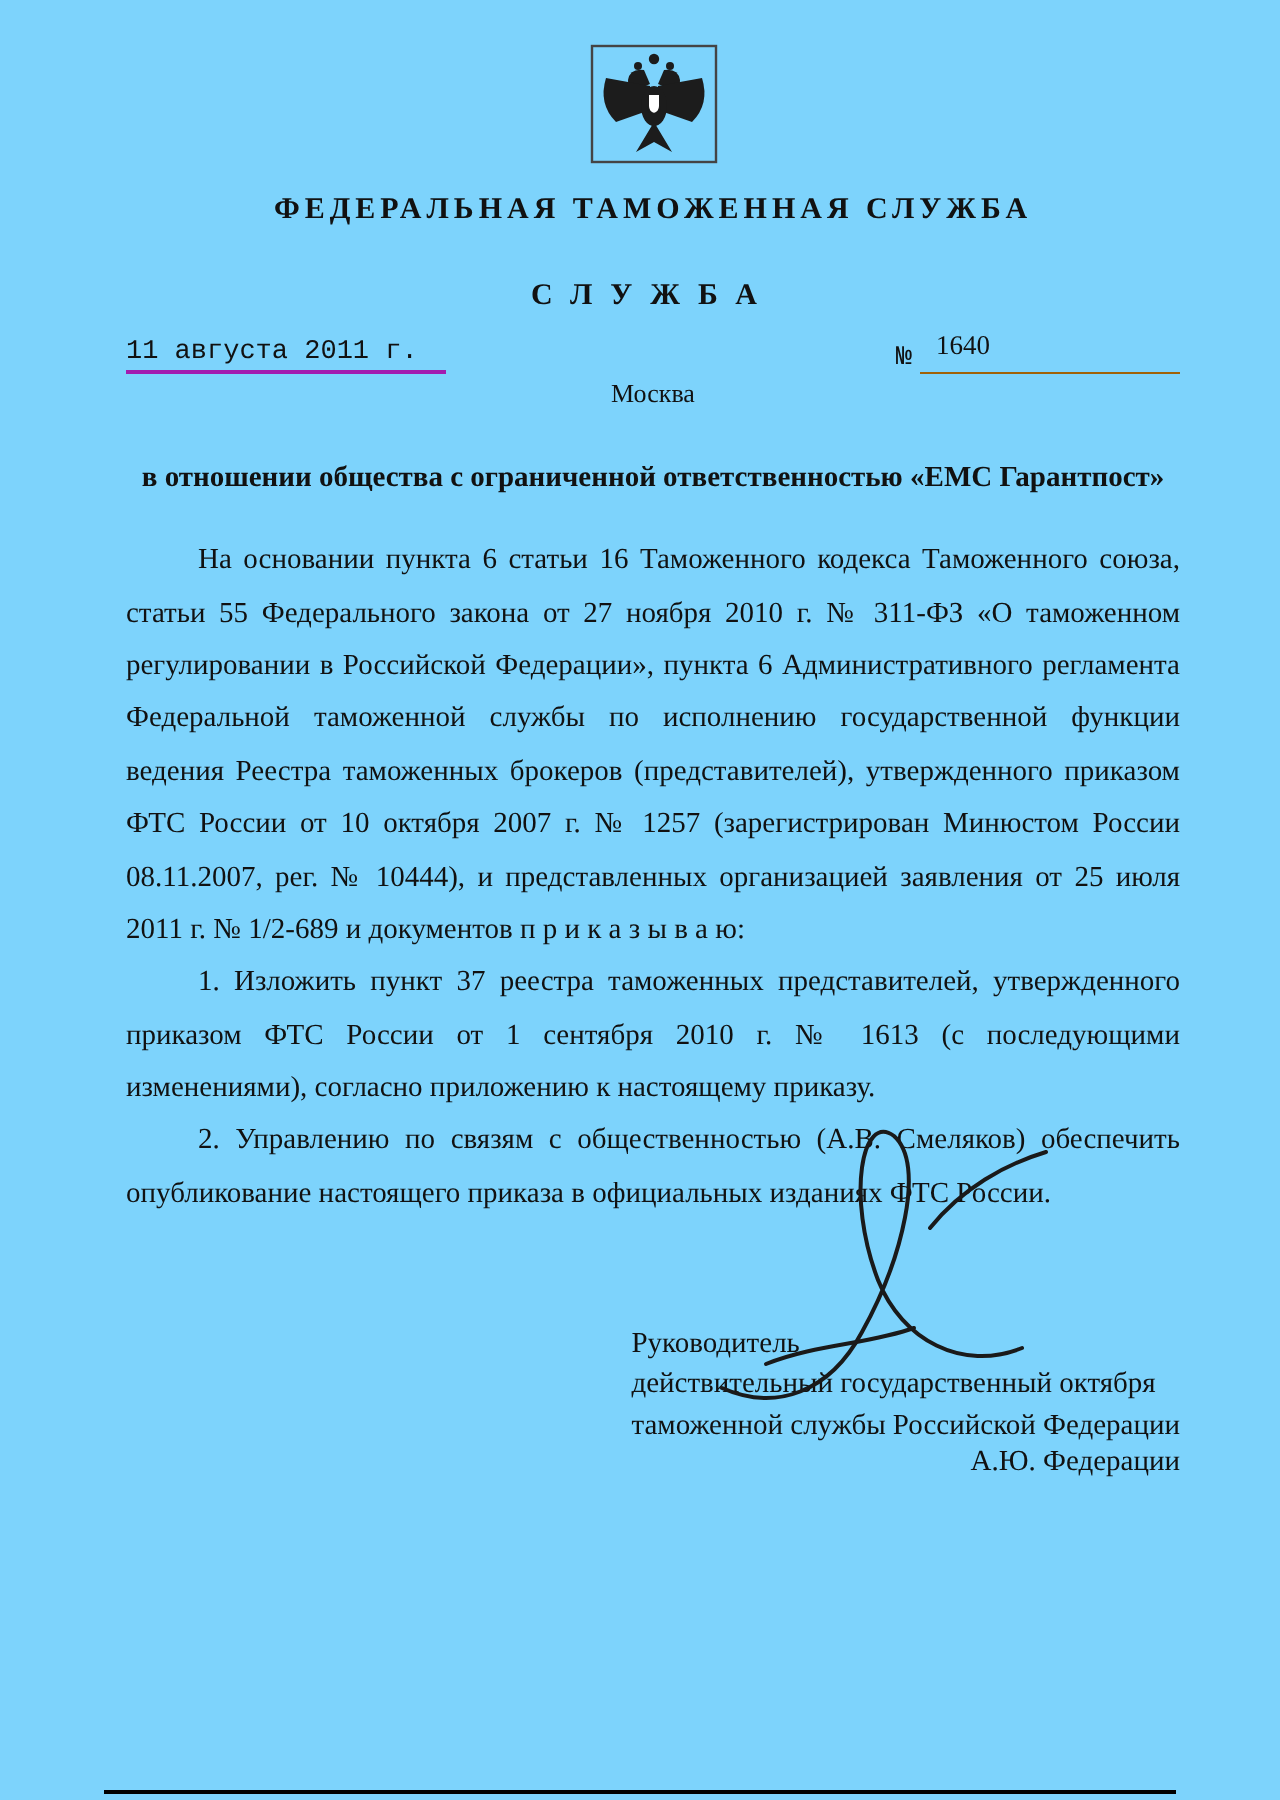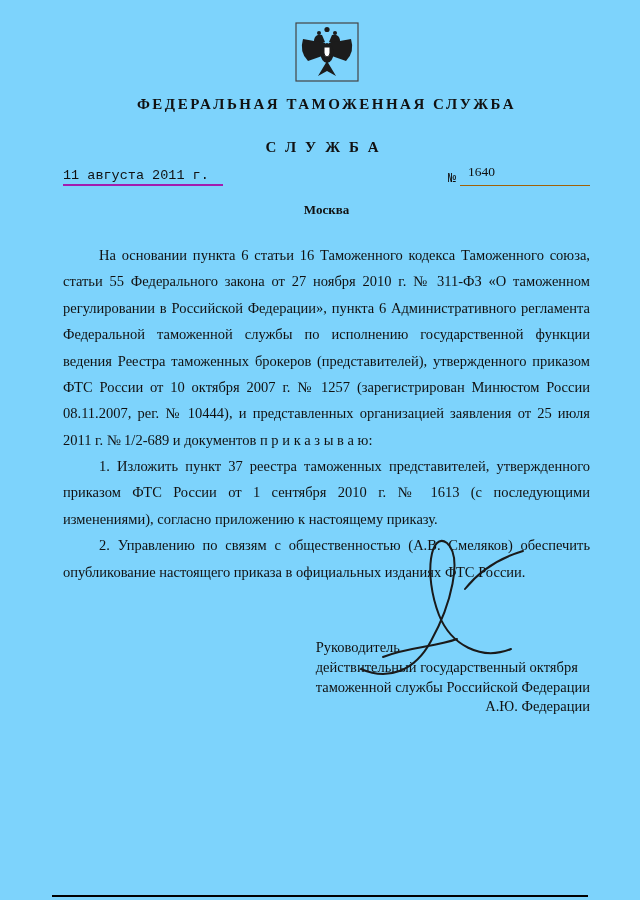--- a/index.html
+++ b/index.html
@@ -55,22 +55,21 @@
     display:inline-block;
     min-width:130px;
     border-bottom:1px solid #a16207;
     padding-left:8px;
     padding-bottom:5px;
     font-family:Liberation Serif, serif;
   }
   .city {
     text-align:center;
     font-size:13px;
-    margin-top:16px;
-    font-weight:bold;
+    margin-top:2px;
   }
   
   .title {
     margin-top:24px;
     text-align:center;
     font-weight:bold;
     font-size:14.5px;
     line-height:1.4;
   }
   
@@ -154,20 +153,21 @@
     <span class="date-val">11 августа 2011 г.</span>
     <span class="num-group">
       <span class="num-label">№</span>
       <span class="num-val">1640</span>
     </span>
   </div>
 
   <div class="city">Москва</div>
 
   <div class="title">
+    <div>в отношении общества с ограниченной ответственностью «ЕМС Гарантпост»</div>
   </div>
 
   <div class="body-text">
     <p>На основании пункта 6 статьи 16 Таможенного кодекса Таможенного союза, статьи 55 Федерального закона от 27 ноября 2010 г. № 311-ФЗ «О таможенном регулировании в Российской Федерации», пункта 6 Административного регламента Федеральной таможенной службы по исполнению государственной функции ведения Реестра таможенных брокеров (представителей), утвержденного приказом ФТС России  от 10 октября 2007 г. № 1257 (зарегистрирован Минюстом России 08.11.2007, рег. № 10444), и представленных организацией заявления от 25 июля  2011 г. № 1/2-689 и документов п р и к а з ы в а ю:</p>
     <p>1. Изложить пункт 37 реестра таможенных представителей, утвержденного приказом ФТС России от 1 сентября 2010 г. № 1613 (с последующими изменениями), согласно приложению к настоящему приказу.</p>
     <p>2. Управлению по связям с общественностью (А.В. Смеляков) обеспечить опубликование настоящего приказа в официальных изданиях ФТС России.</p>
   </div>
 
   <div class="sign-block">
     <div class="signer-title">

